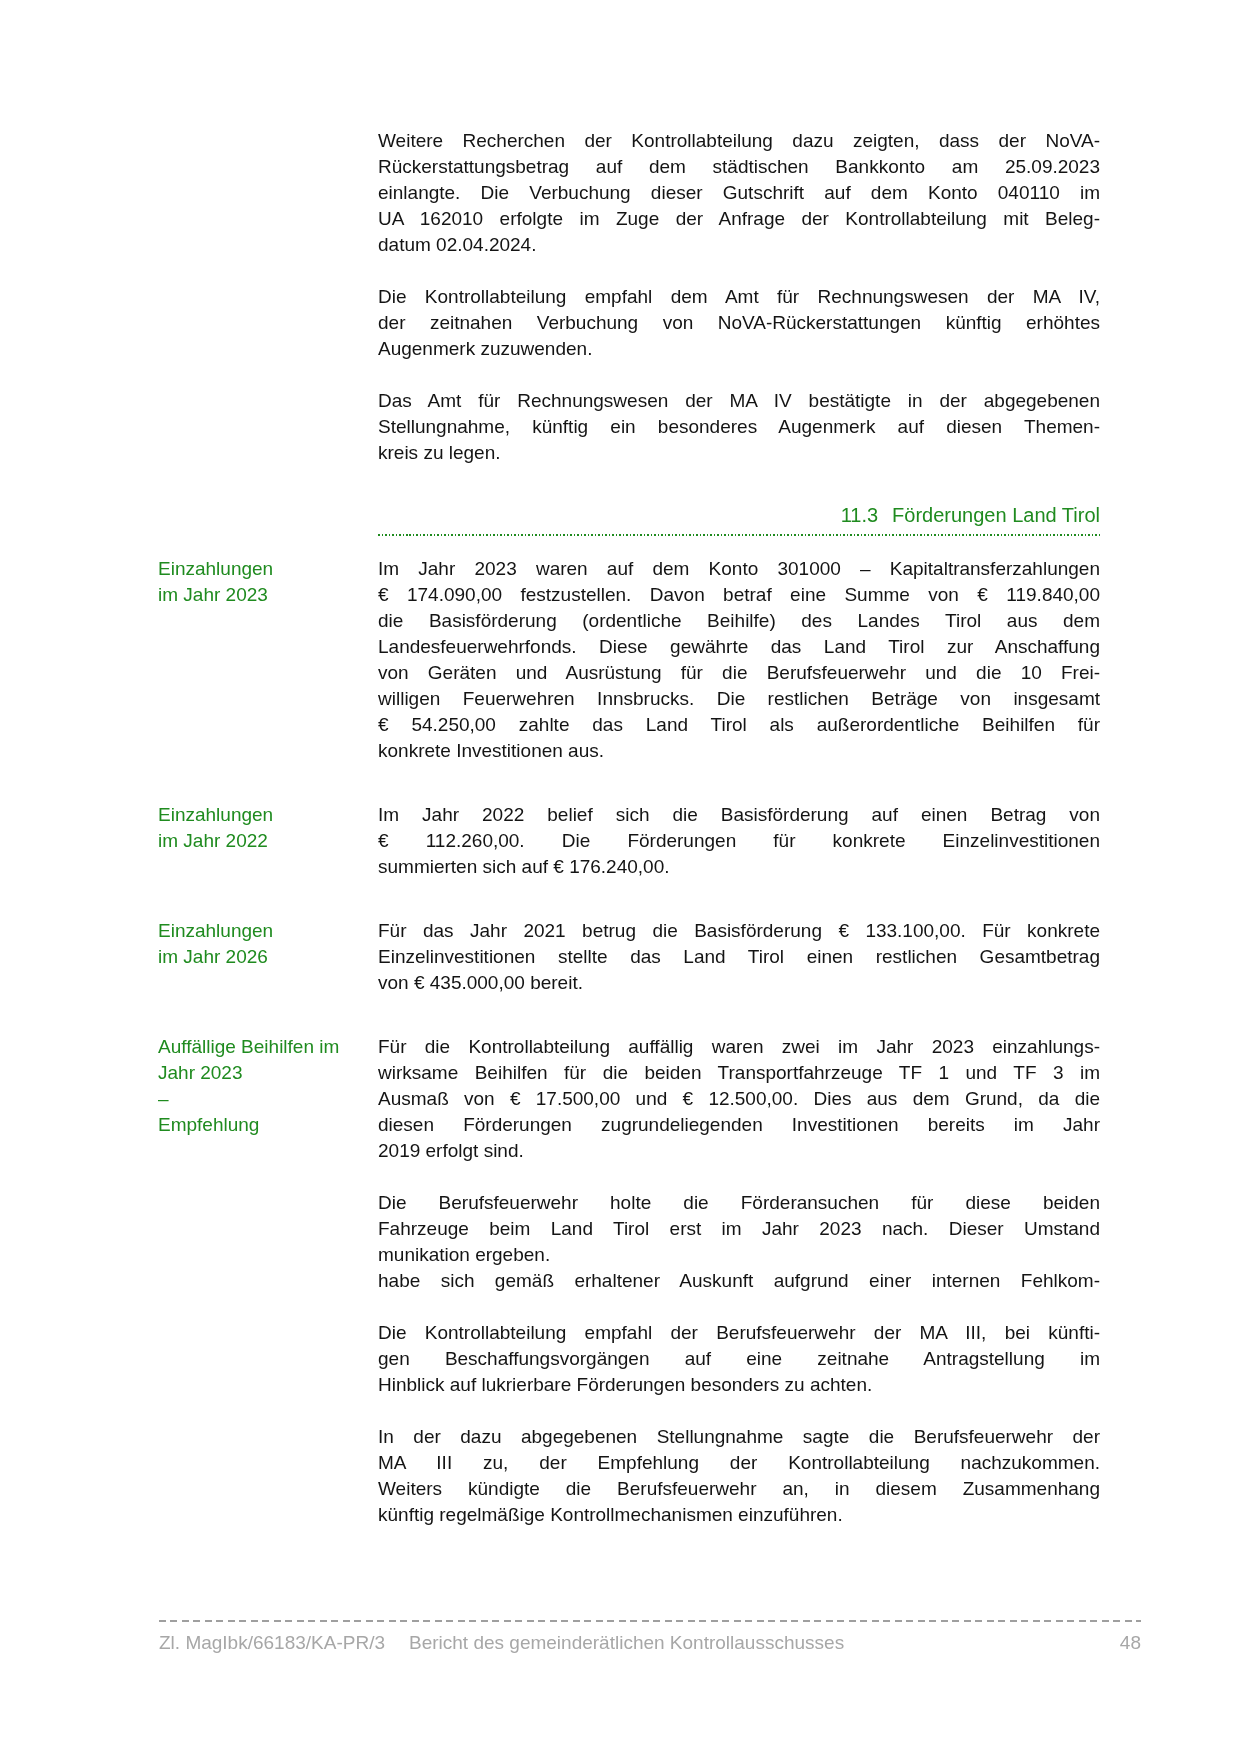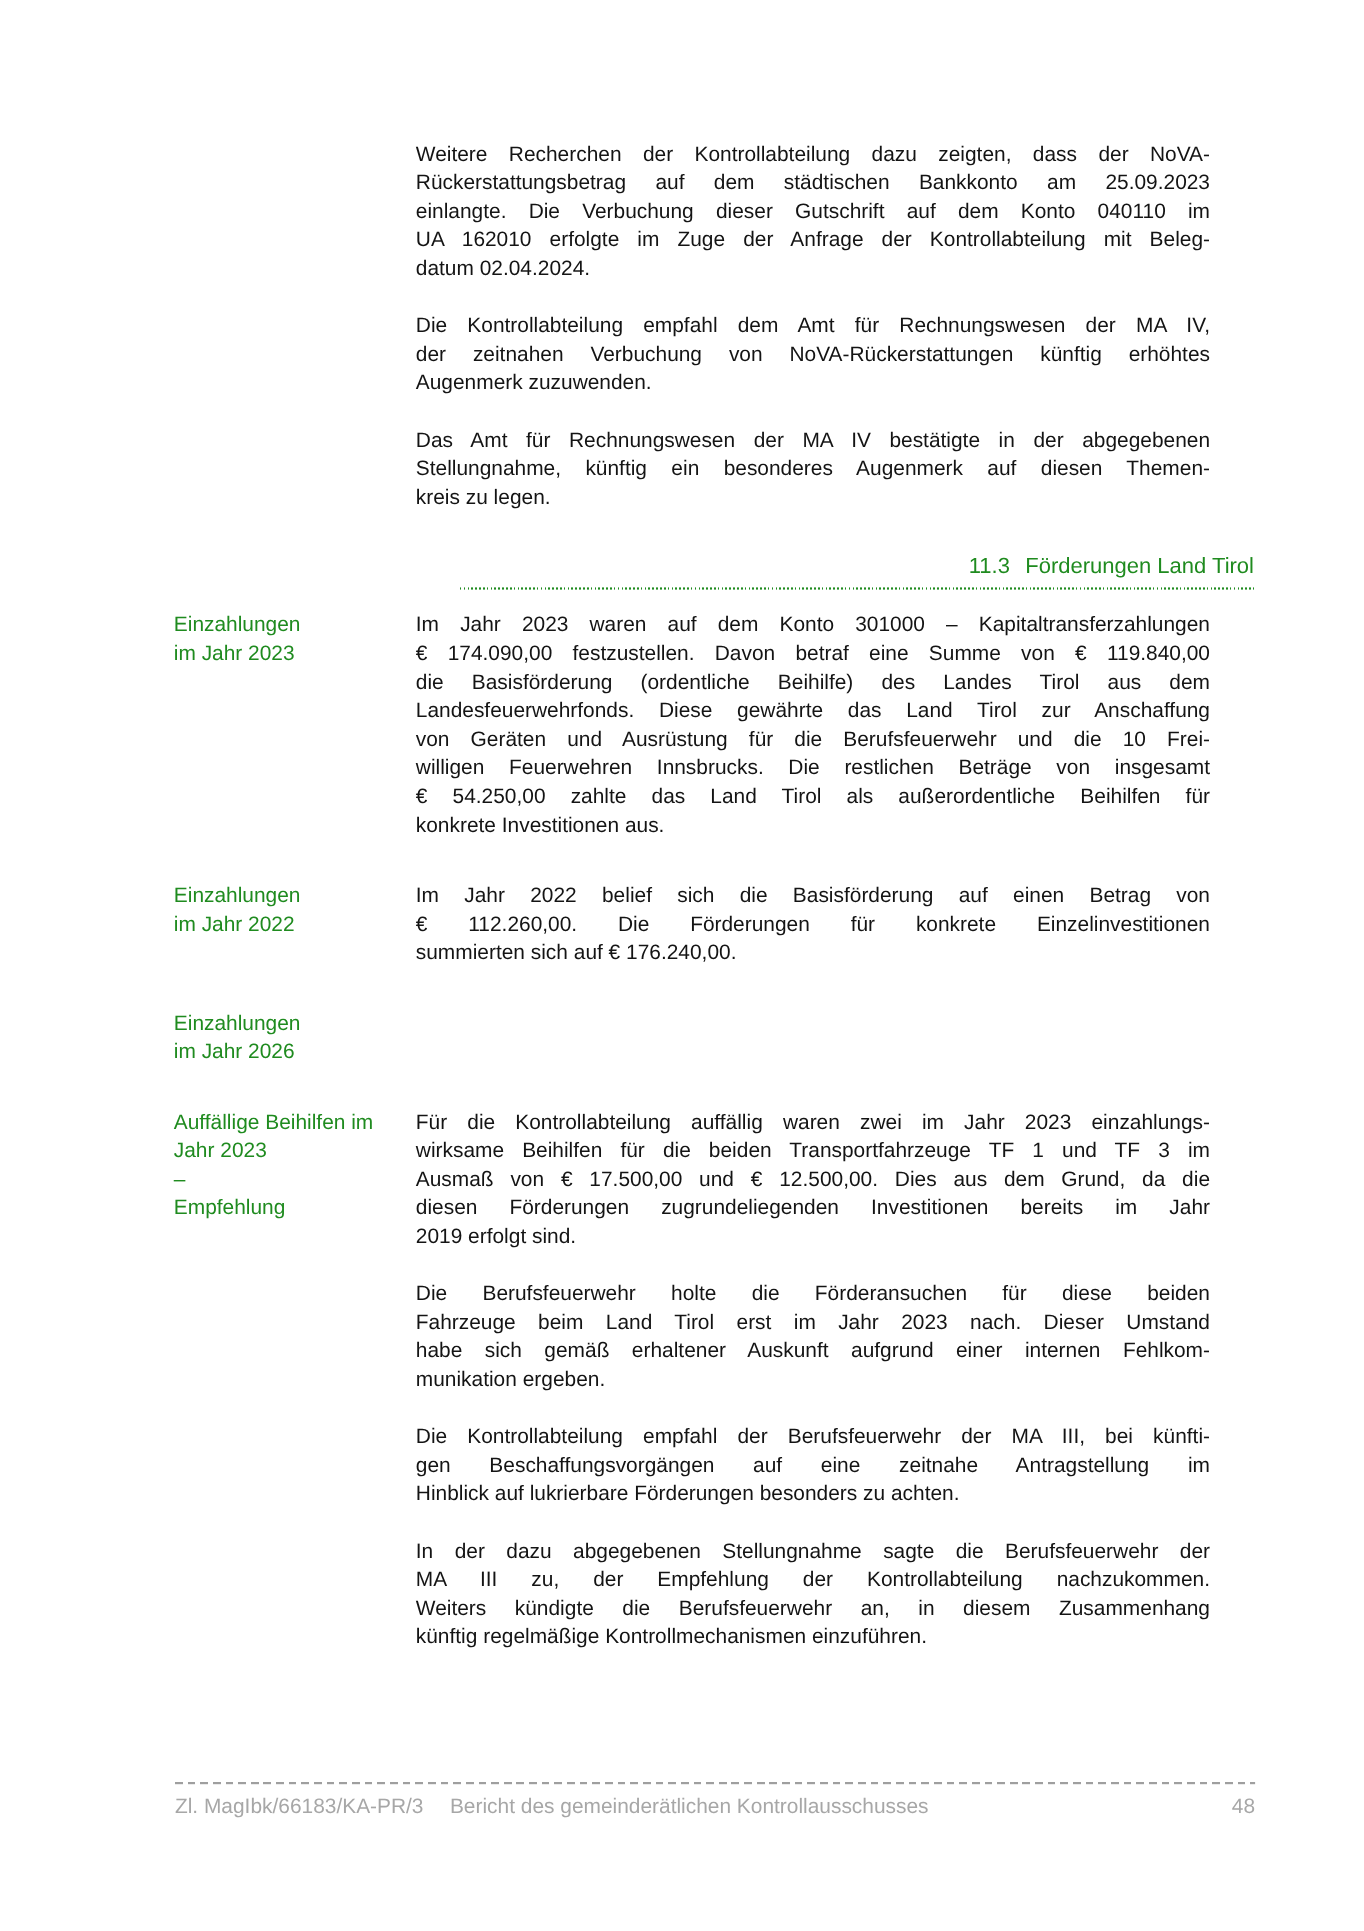--- a/index.html
+++ b/index.html
@@ -16,21 +16,21 @@
     box-sizing:border-box;
     padding:128px 0 0 158px;
     font-family:"Liberation Sans", sans-serif;
     color:var(--ink);
     overflow:hidden;
   }
   .content{display:block;}
   .row{display:flex;}
   .row + .row{margin-top:26px;}
   .row.labeled{margin-top:38px;}
-  .row.heading-row{margin-top:36px;gap:40px;}
+  .row.heading-row{margin-top:36px;}
   .heading-row + .row{margin-top:20px;}
   .label-cell{
     width:220px;flex:0 0 220px;
     color:var(--green);
     font-size:19px;line-height:26px;
   }
   .label-line{white-space:nowrap;}
   .text-cell{width:722px;flex:0 0 722px;}
   .body-line{
     font-size:19px;line-height:26px;
@@ -136,20 +136,25 @@
           <div class="body-line">Im Jahr 2022 belief sich die Basisförderung auf einen Betrag von</div>
           <div class="body-line">€ 112.260,00. Die Förderungen für konkrete Einzelinvestitionen</div>
           <div class="body-line last">summierten sich auf € 176.240,00.</div>
         </div>
       </section>
       <section class="row labeled">
         <div class="label-cell">
           <div class="label-line">Einzahlungen</div>
           <div class="label-line">im Jahr 2026</div>
         </div>
+        <div class="text-cell">
+          <div class="body-line">Für das Jahr 2021 betrug die Basisförderung € 133.100,00. Für konkrete</div>
+          <div class="body-line">Einzelinvestitionen stellte das Land Tirol einen restlichen Gesamtbetrag</div>
+          <div class="body-line last">von € 435.000,00 bereit.</div>
+        </div>
       </section>
       <section class="row labeled">
         <div class="label-cell">
           <div class="label-line">Auffällige Beihilfen im</div>
           <div class="label-line">Jahr 2023</div>
           <div class="label-line">–</div>
           <div class="label-line">Empfehlung</div>
         </div>
         <div class="text-cell">
           <div class="body-line">Für die Kontrollabteilung auffällig waren zwei im Jahr 2023 einzahlungs-</div>
@@ -157,22 +162,22 @@
           <div class="body-line">Ausmaß von € 17.500,00 und € 12.500,00. Dies aus dem Grund, da die</div>
           <div class="body-line">diesen Förderungen zugrundeliegenden Investitionen bereits im Jahr</div>
           <div class="body-line last">2019 erfolgt sind.</div>
         </div>
       </section>
       <section class="row">
         <div class="label-cell"></div>
         <div class="text-cell">
           <div class="body-line">Die Berufsfeuerwehr holte die Förderansuchen für diese beiden</div>
           <div class="body-line">Fahrzeuge beim Land Tirol erst im Jahr 2023 nach. Dieser Umstand</div>
+          <div class="body-line last">munikation ergeben.</div>
           <div class="body-line">habe sich gemäß erhaltener Auskunft aufgrund einer internen Fehlkom-</div>
-          <div class="body-line last">munikation ergeben.</div>
         </div>
       </section>
       <section class="row">
         <div class="label-cell"></div>
         <div class="text-cell">
           <div class="body-line">Die Kontrollabteilung empfahl der Berufsfeuerwehr der MA III, bei künfti-</div>
           <div class="body-line">gen Beschaffungsvorgängen auf eine zeitnahe Antragstellung im</div>
           <div class="body-line last">Hinblick auf lukrierbare Förderungen besonders zu achten.</div>
         </div>
       </section>

